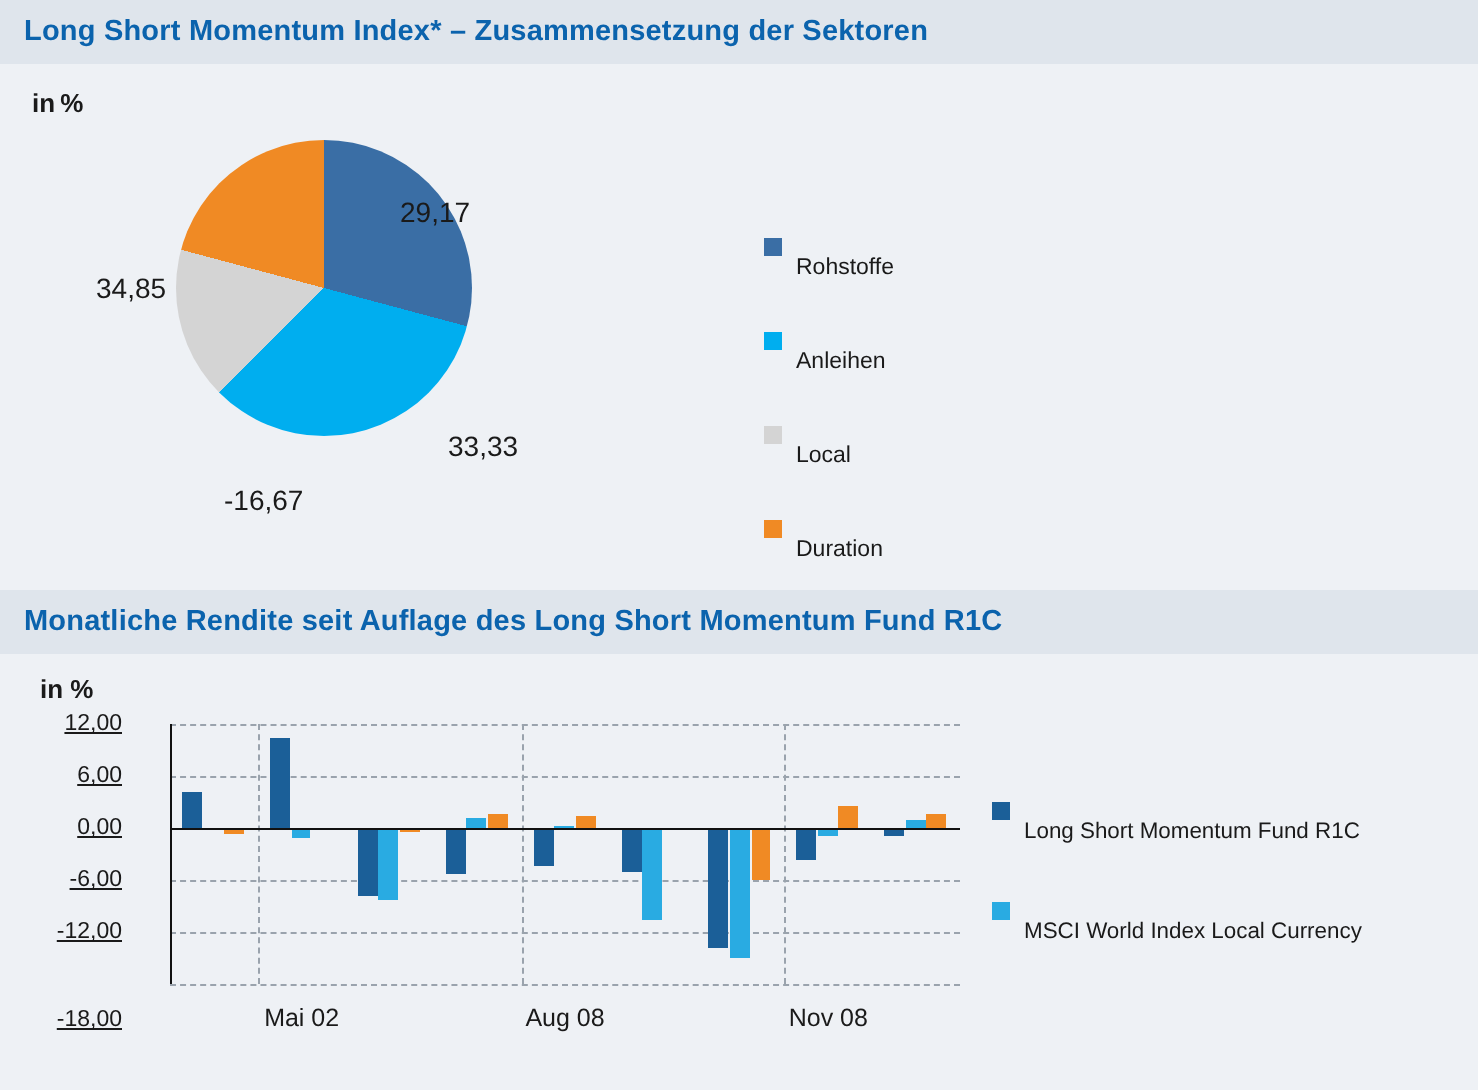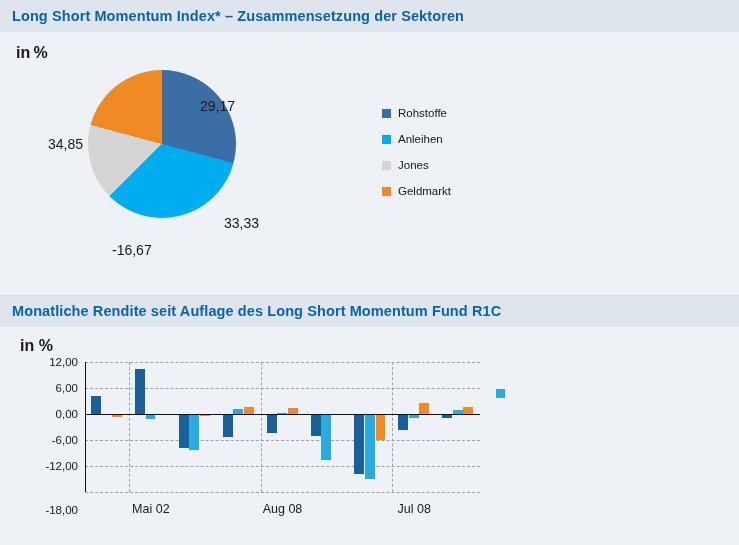--- a/index.html
+++ b/index.html
@@ -43,21 +43,21 @@
   .pie-block {
     position: absolute;
     top: 32px;
     left: 0;
     width: 739px;
     height: 225px;
     background: #eef1f5;
   }
   .axis-unit {
     position: absolute;
-    font-size: 16px;
+    font-size: 13px;
     font-weight: bold;
     color: #1a1a1a;
   }
   #pie-unit { left: 16px; top: 12px; }
 
   .pie-wrap {
     position: absolute;
     left: 88px;
     top: 38px;
     width: 148px;
@@ -99,20 +99,21 @@
   .legend-swatch {
     width: 9px;
     height: 9px;
     margin-right: 7px;
     flex: 0 0 auto;
   }
   .legend-text {
     font-size: 11.5px;
     color: #1a1a1a;
     white-space: nowrap;
+    margin-top: 21px;
   }
 
   
   .footnote {
     position: absolute;
     top: 250px;
     left: 6px;
     width: 700px;
     font-size: 10.6px;
     line-height: 1.45;
@@ -164,25 +165,26 @@
     left: 0;
     top: 0;
     height: 130px;
     width: 0;
     border-left: 1px solid #111;
     z-index: 4;
   }
   .ytick {
     position: absolute;
     right: 100%;
-    margin-right: 7px;
+    margin-right: 24px;
     transform: translateY(-50%);
     font-size: 11.5px;
     color: #1a1a1a;
     white-space: nowrap;
+    text-decoration: underline;
   }
   .bar {
     position: absolute;
     z-index: 3;
   }
   .xtick {
     position: absolute;
     top: 140px;
     transform: translateX(-50%);
     font-size: 12.5px;
@@ -222,25 +224,25 @@
       <div class="legend-row">
         <span class="legend-swatch" style="background:#3a6ea5"></span>
         <span class="legend-text">Rohstoffe</span>
       </div>
       <div class="legend-row">
         <span class="legend-swatch" style="background:#00aeef"></span>
         <span class="legend-text">Anleihen</span>
       </div>
       <div class="legend-row">
         <span class="legend-swatch" style="background:#d4d4d4"></span>
-        <span class="legend-text">Jones</span>
+        <span class="legend-text">Local</span>
       </div>
       <div class="legend-row">
         <span class="legend-swatch" style="background:#f08a24"></span>
-        <span class="legend-text">Geldmarkt</span>
+        <span class="legend-text">Duration</span>
       </div>
     </div>
   </div>
 
 
   <div class="section-bar" id="bar2">
     <span class="title">Monatliche Rendite seit Auflage des Long Short Momentum Fund R1C</span>
   </div>
 
   <div class="chart-block">
@@ -258,21 +260,21 @@
         <div class="gridline" style="top: 104px;"></div>
         <span class="ytick" style="top: 104px;">-12,00</span>
         <div class="gridline" style="top: 130px;"></div>
         <span class="ytick" style="top: 148px;">-18,00</span>
         <div class="zeroline" style="top: 52px;"></div>
         <div class="vline" style="left: 43.8889px;"></div>
         <span class="xtick" style="left: 65.8333px;">Mai 02</span>
         <div class="vline" style="left: 175.556px;"></div>
         <span class="xtick" style="left: 197.5px;">Aug 08</span>
         <div class="vline" style="left: 307.222px;"></div>
-        <span class="xtick" style="left: 329.167px;">Jul 08</span>
+        <span class="xtick" style="left: 329.167px;">Nov 08</span>
         <div class="bar" style="left: 6.14444px; width: 9.93333px; top: 33.8px; height: 18.2px; background: rgb(27, 95, 152);"></div>
         <div class="bar" style="left: 27.2111px; width: 9.93333px; top: 52px; height: 3.03333px; background: rgb(240, 138, 36);"></div>
         <div class="bar" style="left: 50.0333px; width: 9.93333px; top: 7.36667px; height: 44.6333px; background: rgb(27, 95, 152);"></div>
         <div class="bar" style="left: 60.5667px; width: 9.93333px; top: 52px; height: 4.76667px; background: rgb(41, 171, 226);"></div>
         <div class="bar" style="left: 93.9222px; width: 9.93333px; top: 52px; height: 33.8px; background: rgb(27, 95, 152);"></div>
         <div class="bar" style="left: 104.456px; width: 9.93333px; top: 52px; height: 35.5333px; background: rgb(41, 171, 226);"></div>
         <div class="bar" style="left: 114.989px; width: 9.93333px; top: 52px; height: 1.73333px; background: rgb(240, 138, 36);"></div>
         <div class="bar" style="left: 137.811px; width: 9.93333px; top: 52px; height: 22.5333px; background: rgb(27, 95, 152);"></div>
         <div class="bar" style="left: 148.344px; width: 9.93333px; top: 47.2333px; height: 4.76667px; background: rgb(41, 171, 226);"></div>
         <div class="bar" style="left: 158.878px; width: 9.93333px; top: 45.0667px; height: 6.93333px; background: rgb(240, 138, 36);"></div>
@@ -287,18 +289,23 @@
         <div class="bar" style="left: 313.367px; width: 9.93333px; top: 52px; height: 15.6px; background: rgb(27, 95, 152);"></div>
         <div class="bar" style="left: 323.9px; width: 9.93333px; top: 52px; height: 4.33333px; background: rgb(41, 171, 226);"></div>
         <div class="bar" style="left: 334.433px; width: 9.93333px; top: 40.7333px; height: 11.2667px; background: rgb(240, 138, 36);"></div>
         <div class="bar" style="left: 357.256px; width: 9.93333px; top: 52px; height: 4.33333px; background: rgb(27, 95, 152);"></div>
         <div class="bar" style="left: 367.789px; width: 9.93333px; top: 48.1px; height: 3.9px; background: rgb(41, 171, 226);"></div>
         <div class="bar" style="left: 378.322px; width: 9.93333px; top: 45.0667px; height: 6.93333px; background: rgb(240, 138, 36);"></div>
       </div>
 
     <div class="chart-legend">
       <div class="legend-row">
+        <span class="legend-swatch" style="background:#1b5f98"></span>
+        <span class="legend-text">Long Short Momentum  Fund R1C</span>
+      </div>
+      <div class="legend-row">
         <span class="legend-swatch" style="background:#29abe2"></span>
+        <span class="legend-text">MSCI World Index Local Currency</span>
       </div>
     </div>
   </div>
 
 </div>
 
 </body></html>

